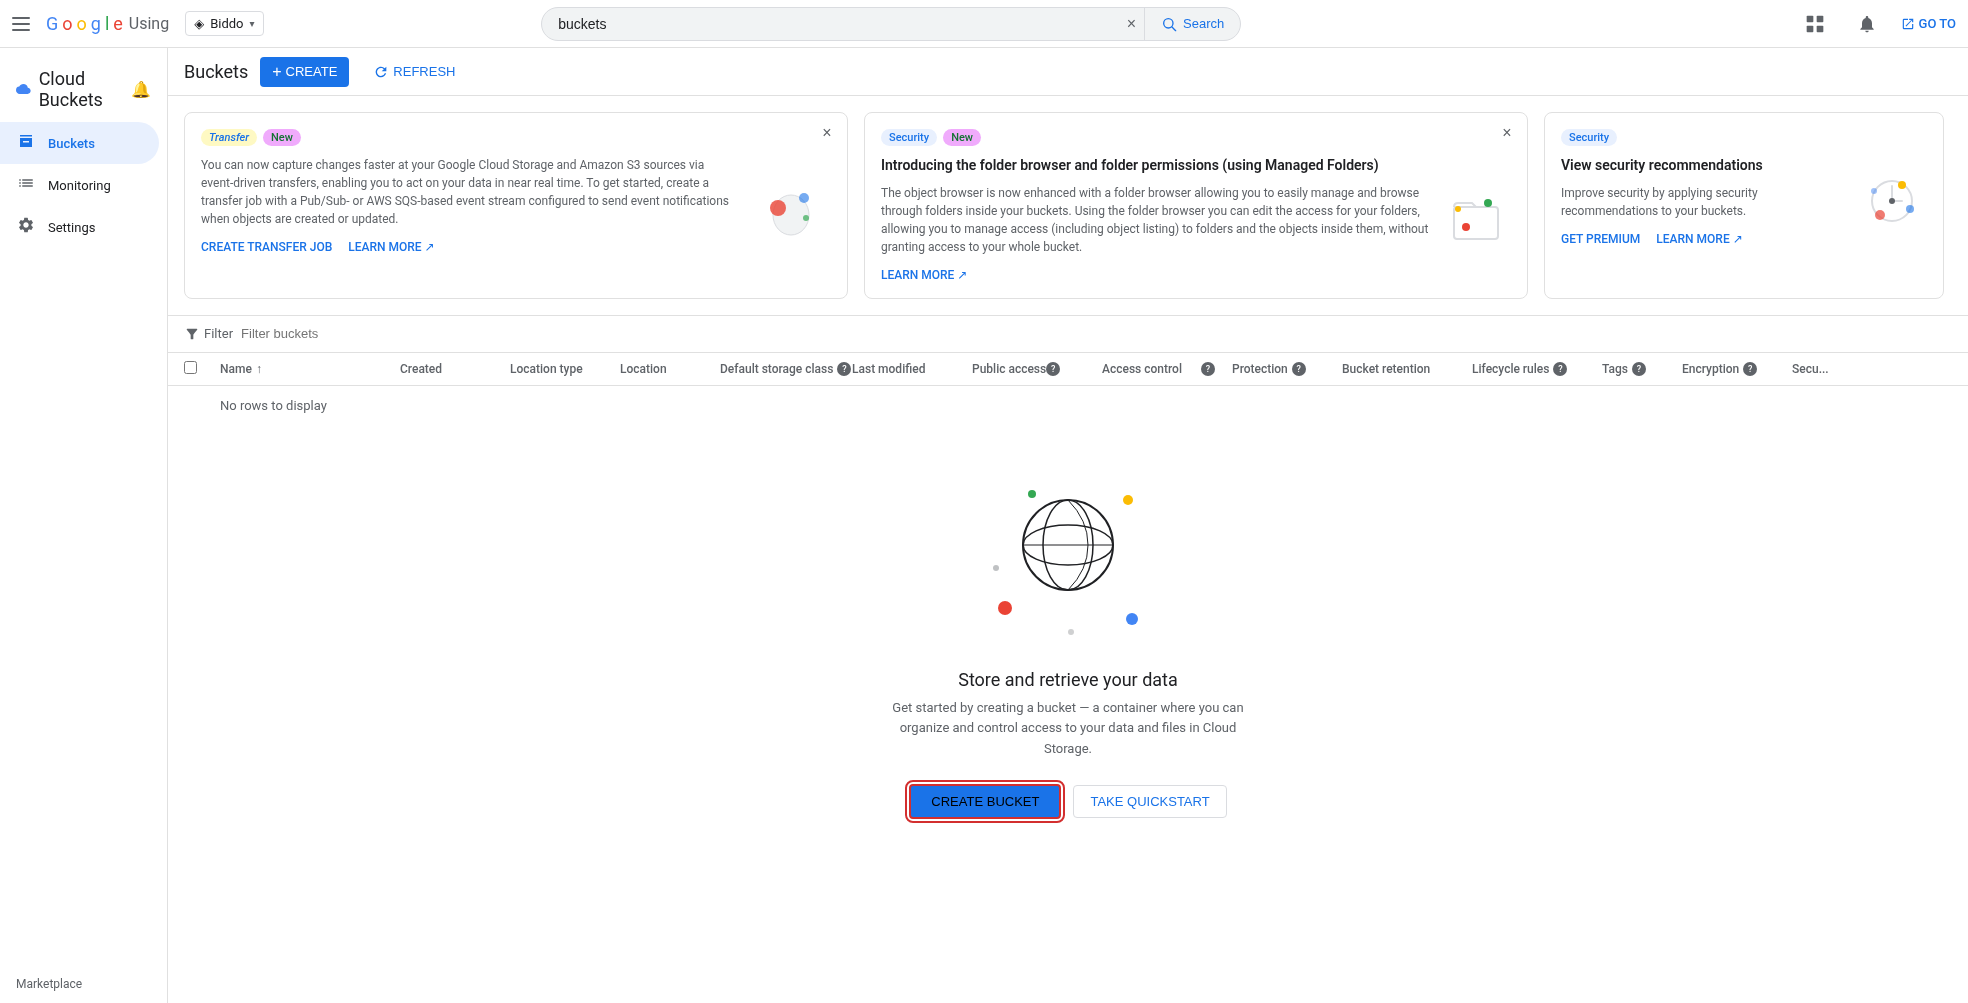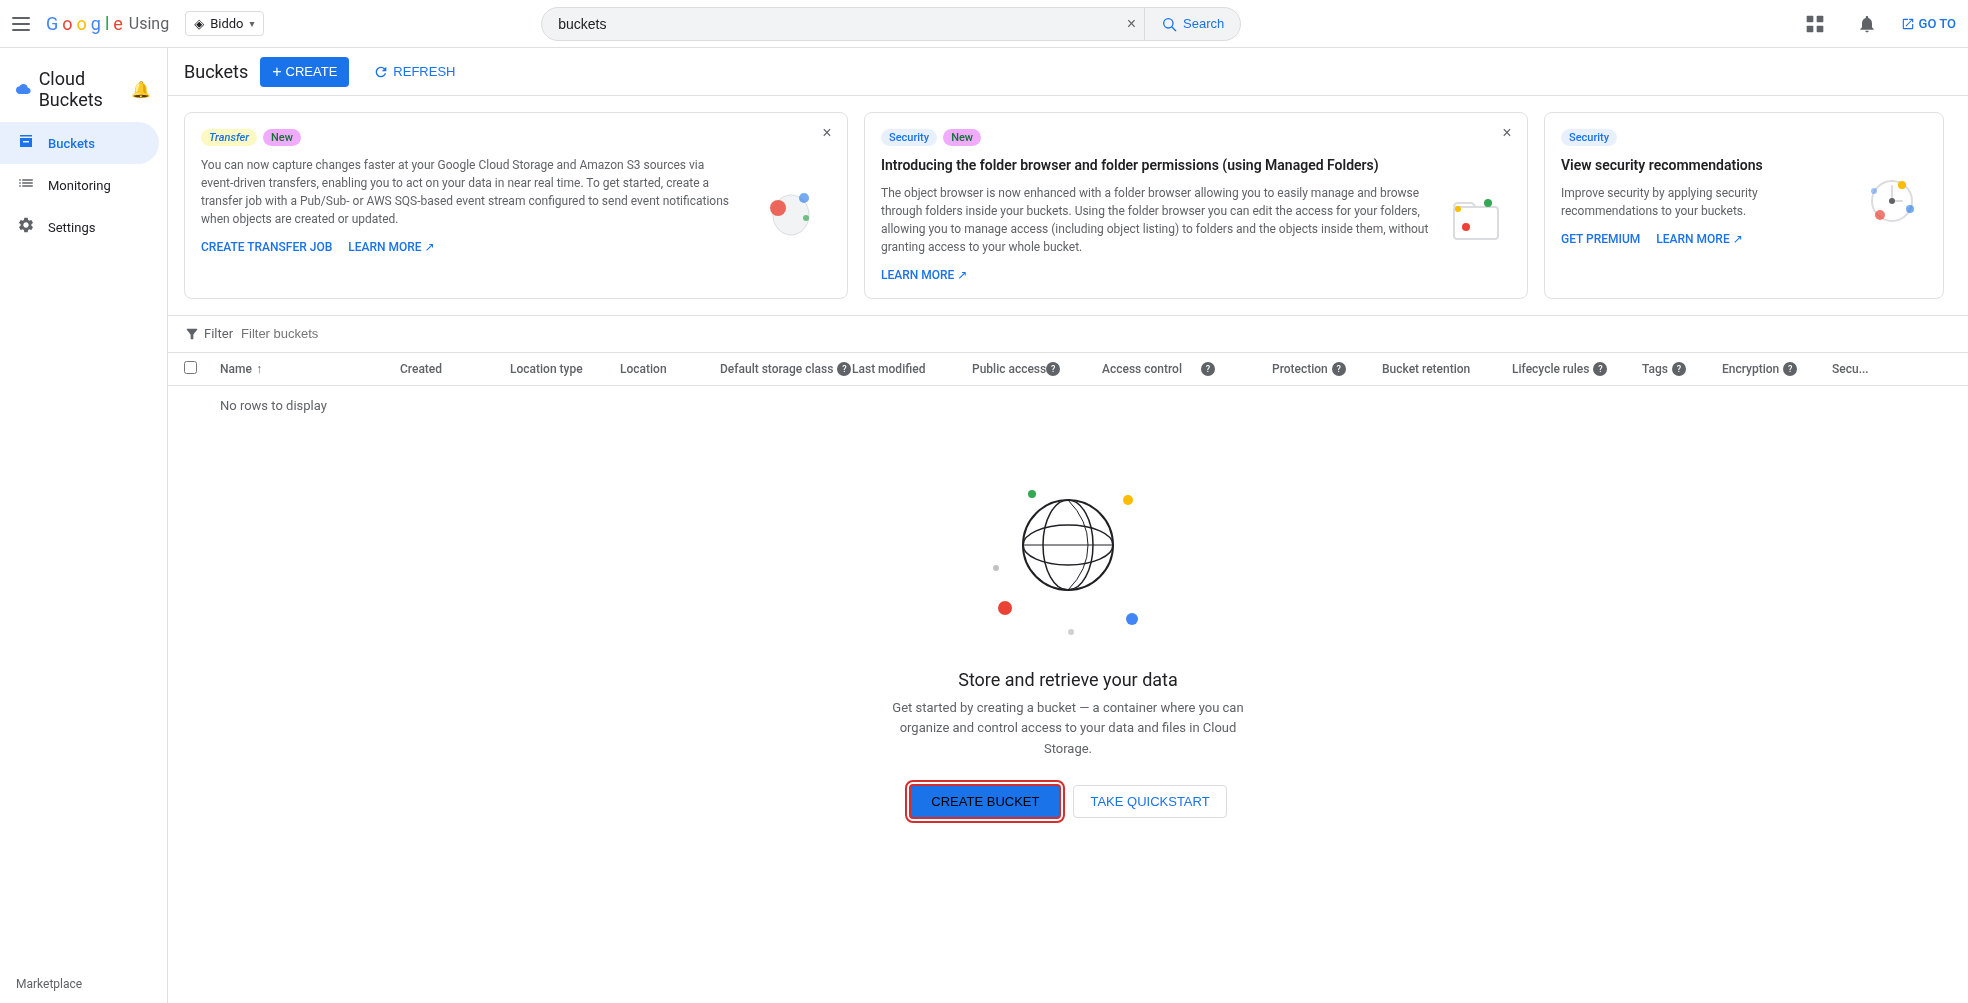--- a/index.html
+++ b/index.html
@@ -133,21 +133,21 @@
     }
     .th-check { width: 36px; flex-shrink: 0; }
     .th-name { width: 180px; flex-shrink: 0; display: flex; align-items: center; gap: 4px; }
     .th-created { width: 110px; flex-shrink: 0; }
     .th-loc-type { width: 110px; flex-shrink: 0; }
     .th-loc { width: 100px; flex-shrink: 0; }
     .th-storage { width: 132px; flex-shrink: 0; display: flex; align-items: center; gap: 4px; }
     .th-modified { width: 120px; flex-shrink: 0; }
     .th-public { width: 130px; flex-shrink: 0; display: flex; align-items: center; }
     .th-access { width: 130px; flex-shrink: 0; display: flex; align-items: flex-start; gap: 19px; }
-    .th-protection { width: 110px; flex-shrink: 0; display: flex; align-items: center; gap: 4px; margin-left: 40px; }
+    .th-protection { width: 110px; flex-shrink: 0; display: flex; align-items: center; gap: 4px; }
     .th-retention { width: 130px; flex-shrink: 0; }
     .th-lifecycle { width: 130px; flex-shrink: 0; display: flex; align-items: center; gap: 4px; }
     .th-tags { width: 80px; flex-shrink: 0; display: flex; align-items: center; gap: 4px; }
     .th-encryption { width: 110px; flex-shrink: 0; display: flex; align-items: center; gap: 4px; }
     .th-sec { width: 80px; flex-shrink: 0; }
 
     .info-icon {
       width: 14px; height: 14px; border-radius: 50%; background: #5f6368; color: #fff;
       font-size: 9px; display: inline-flex; align-items: center; justify-content: center;
       flex-shrink: 0;

